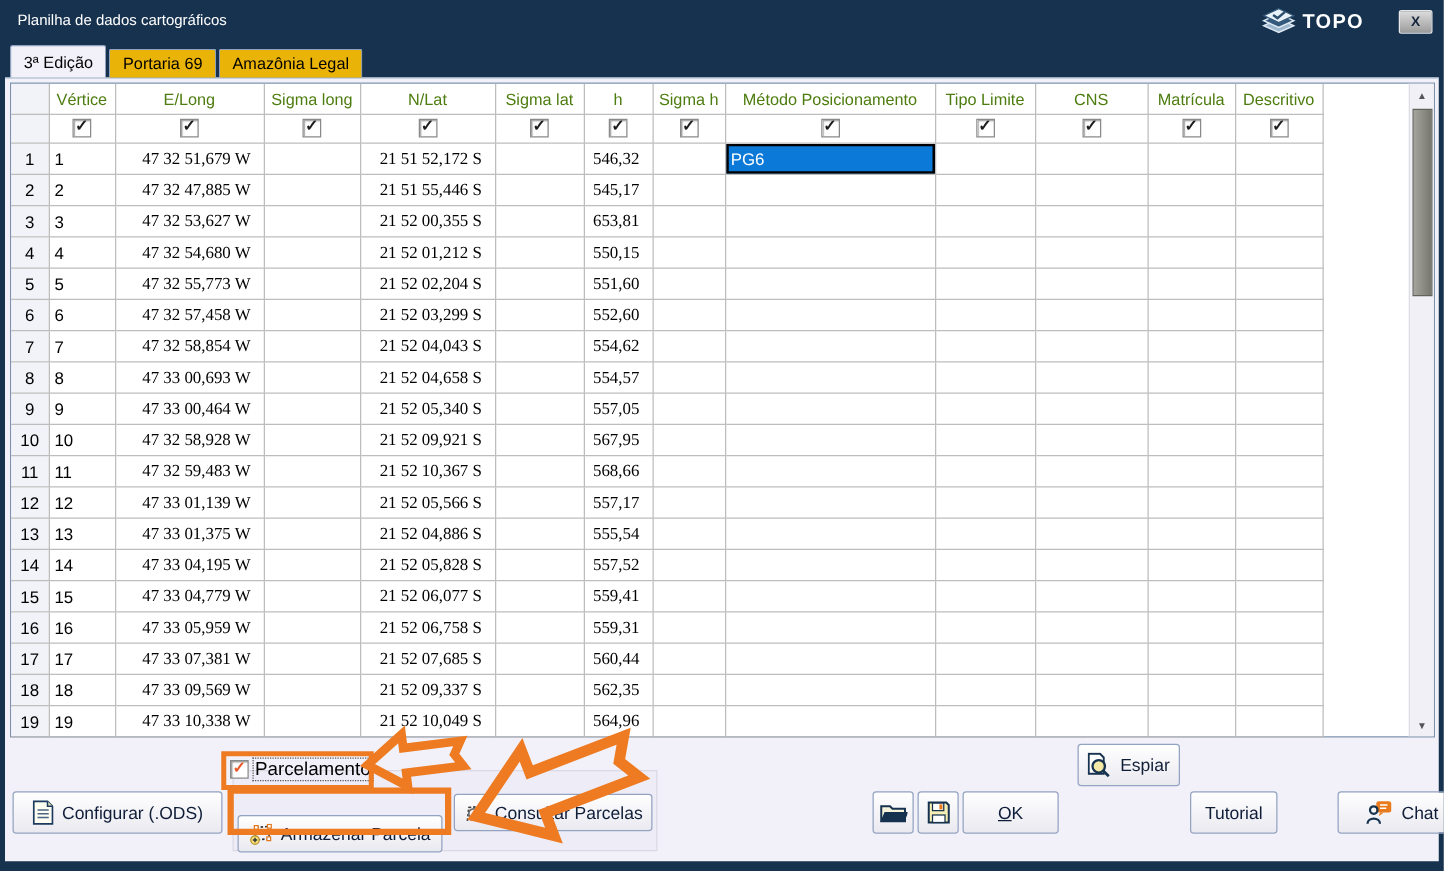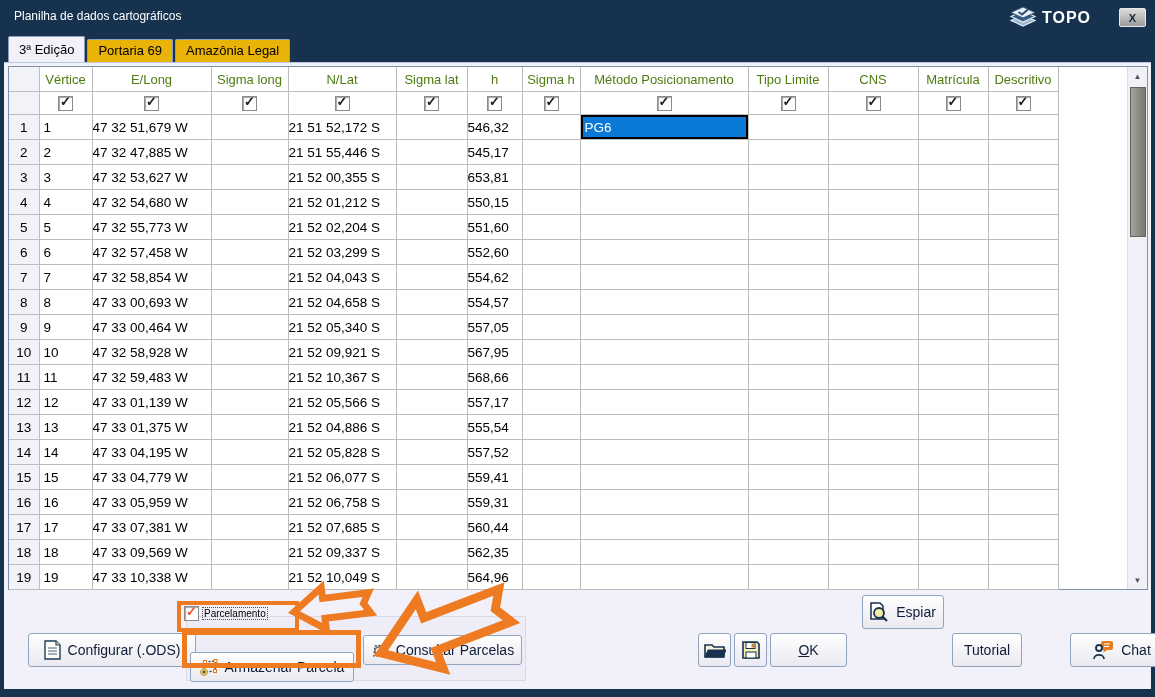--- a/index.html
+++ b/index.html
@@ -27,21 +27,21 @@
   #table-wrap{position:absolute;left:8px;top:66px;width:1140px;height:524px;background:#ffffff;
     border:1px solid #7d91ad;box-sizing:border-box;z-index:4;}
   table{border-collapse:collapse;table-layout:fixed;width:1049px;}
   th,td{border-right:1px solid #bdbdbd;border-bottom:1px solid #bdbdbd;padding:0;margin:0;
     overflow:hidden;white-space:nowrap;font-weight:normal;}
   th{height:24px;font-size:13px;color:#4d7c0f;text-align:center;}
   .cbrow td{height:22px;text-align:center;}
   .datarow td{height:24px;font-size:13.5px;color:#000;}
   .rn{background:#f2f2f9;color:#2a2ad0;text-align:center;font-size:13px;}
   td.al{text-align:left;padding-left:4px;}
-  td.ar{text-align:left;padding-right:10px;}
+  td.ar{text-align:right;padding-right:10px;font-family:Liberation Serif, serif;}
   td.sel{background:#0a79d7;color:#fff;box-shadow:inset 0 0 0 2px #000;}
 
   .cb{display:inline-block;width:13px;height:13px;background:#fff;border:1px solid #8a8a8a;
     box-shadow:inset 1px 1px 1px rgba(90,90,90,.55);position:relative;vertical-align:middle;}
   .cb.checked::after{content:"✓";position:absolute;left:1px;top:-3px;font-size:13px;font-weight:bold;color:#1c1c1c;}
   .cb.orange::after{color:#e85a2a;}
 
   
   #vscroll{position:absolute;right:0;top:0;width:19px;height:522px;background:#f1f0f6;border-left:1px solid #dddde6;}
   .sbtn{position:absolute;left:0;width:19px;height:16px;display:flex;align-items:center;justify-content:center;
@@ -50,33 +50,33 @@
   #sb-down{bottom:1px;}
   #sb-thumb{position:absolute;left:2px;top:20px;width:14px;height:148px;
     background:linear-gradient(90deg,#a5a59e,#77776f);border:1px solid #63635d;}
 
   
   #parcel-panel{position:absolute;left:186px;top:616px;width:338px;height:63px;background:#eeedf7;border:1px solid #dbdae4;z-index:1;}
   .btn{position:absolute;display:flex;align-items:center;justify-content:center;gap:7px;
     background:linear-gradient(#ffffff,#e9e9f0);border:1px solid #93a3c0;border-radius:3px;
     font-size:14px;color:#0f1d38;box-sizing:border-box;z-index:2;cursor:default;}
   .btn svg{flex:0 0 auto;}
-  #btn-configurar{left:28px;top:633px;width:168px;height:34px;}
+  #btn-configurar{left:10px;top:633px;width:168px;height:34px;}
   #btn-armazenar{left:190px;top:652px;width:164px;height:30px;}
   #btn-consultar{left:363px;top:635px;width:159px;height:30px;}
   #btn-folder{left:698px;top:633px;width:33px;height:34px;}
   #btn-save{left:734px;top:633px;width:33px;height:34px;}
   #btn-ok{left:770px;top:633px;width:77px;height:34px;}
   #btn-ok span::first-letter{text-decoration:underline;}
   #btn-espiar{left:862px;top:595px;width:82px;height:34px;}
   #btn-tutorial{left:952px;top:633px;width:70px;height:34px;}
   #btn-chat{left:1070px;top:633px;width:103px;height:34px;}
 
   #parcelamento-box{position:absolute;left:184px;top:606px;display:flex;align-items:center;gap:3px;z-index:3;}
-  #parcelamento-label{font-size:10px;color:#000;border:1px dotted #555;padding:0 1px;}
+  #parcelamento-label{font-size:15px;color:#000;border:1px dotted #555;padding:0 1px;}
 
   
   .ann{position:absolute;box-sizing:border-box;border-style:solid;border-color:#ee7b22;z-index:6;pointer-events:none;}
   #rect-parcelamento{left:177px;top:601px;width:122px;height:31px;border-width:4px;}
   #rect-armazenar{left:182px;top:630px;width:179px;height:38px;border-width:5px;}
   #arrows{position:absolute;left:0;top:0;width:1155px;height:697px;z-index:7;pointer-events:none;}
 </style>
 </head>
 <body>
 

